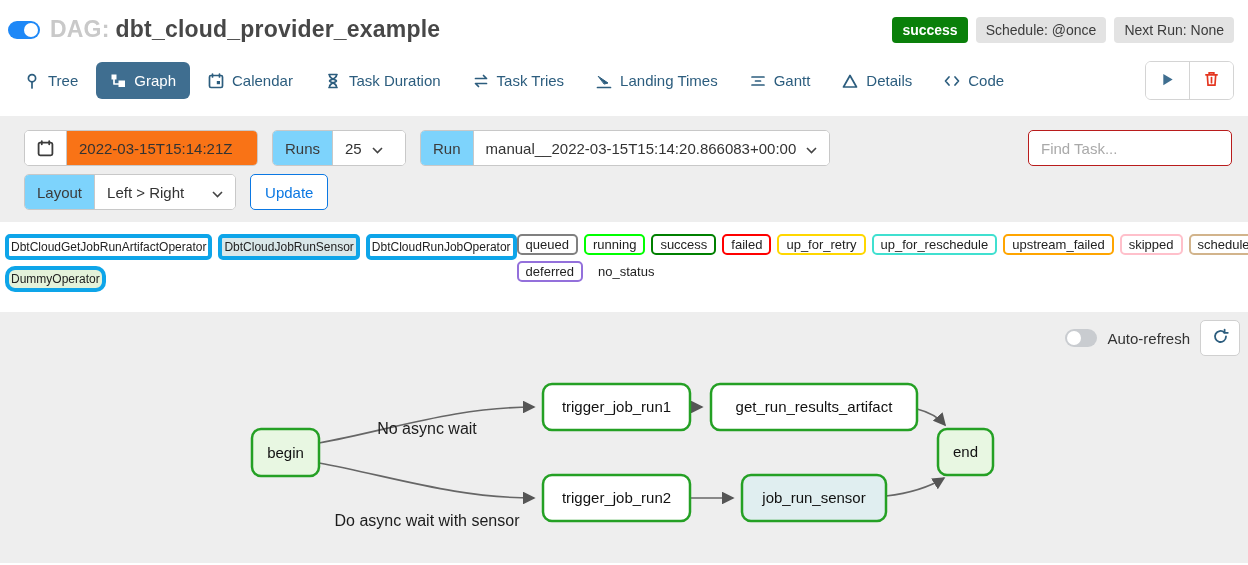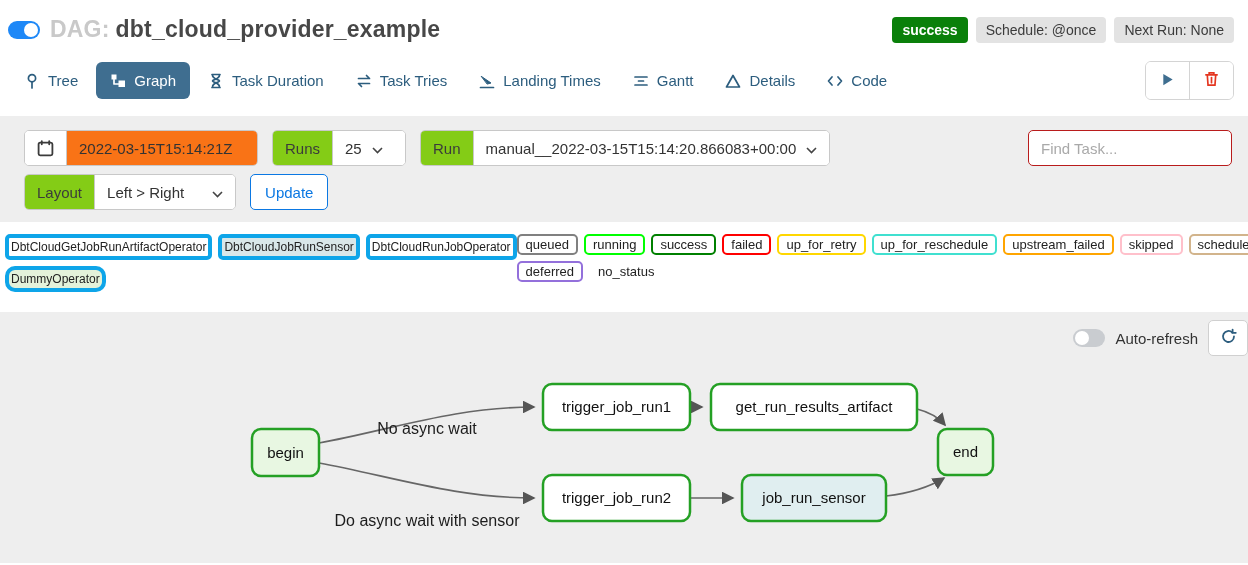--- a/index.html
+++ b/index.html
@@ -27,40 +27,40 @@
   .tab svg { stroke:currentColor; fill:none; stroke-width:1.7; stroke-linecap:round; stroke-linejoin:round; }
   .tab-actions { margin-left:auto; display:flex; border:1px solid #d4d4d4; border-radius:6px; overflow:hidden; background:#fff; }
   .tab-actions .abtn { padding:9px 14px; cursor:pointer; display:flex; align-items:center; background:#fff; border:none; }
   .tab-actions .abtn + .abtn { border-left:1px solid #d4d4d4; }
 
   
   .filter-panel { background:#eeeeee; margin-top:10px; padding:14px 16px 12px 24px; }
   .frow { display:flex; align-items:center; gap:14px; }
   .frow + .frow { margin-top:8px; }
   .igroup { display:flex; align-items:stretch; border:1px solid #c8c8c8; border-radius:5px; overflow:hidden; background:#fff; height:36px; }
-  .iaddon { background:#84cc16; color:#3b3b3b; font-size:15px; display:flex; align-items:center; padding:0 12px; border-right:1px solid #c8c8c8; }
+  .iaddon { background:#7dd3fc; color:#3b3b3b; font-size:15px; display:flex; align-items:center; padding:0 12px; border-right:1px solid #c8c8c8; }
   .itext { border:none; outline:none; font-size:15px; padding:0 12px; font-family:"Liberation Sans",sans-serif; color:#333; background:#f97316; }
   .fselect { display:flex; align-items:center; gap:10px; padding:0 12px; font-size:15px; background:#fff; cursor:pointer; white-space:nowrap; }
   .caret { flex:0 0 auto; }
   .iconbtn { display:flex; align-items:center; padding:0 12px; background:#fff; border-right:1px solid #c8c8c8; cursor:pointer; }
   .update-btn { height:36px; padding:0 14px; background:#fff; border:1px solid; border-radius:5px; font-size:15px; cursor:pointer; font-family:"Liberation Sans",sans-serif; }
   .find-task { margin-left:auto; width:204px; height:36px; border:1px solid #b91c1c; border-radius:5px; padding:0 12px; font-size:15px; outline:none; font-family:"Liberation Sans",sans-serif; }
   .find-task::placeholder { color:#a9a9a9; }
 
   
   .legend { display:flex; padding:12px 6px 10px 5px; align-items:flex-start; }
   .ops { width:545px; }
   .oprow, .strow { display:flex; gap:6px; margin-bottom:6px; }
   .op-badge { font-size:12px; border:4px solid #0ea5e9; border-radius:5px; padding:2px 2px; background:#fff; color:#222; white-space:nowrap; }
   .status-badge { font-size:13px; border:2px solid #999; border-radius:5px; padding:1px 7px; background:#fff; color:#222; white-space:nowrap; }
   .status-badge.plain { border-color:transparent; }
 
   
   .graph-panel { position:relative; background:#eeeeee; height:251px; margin-top:4px; }
-  .gp-controls { position:absolute; top:8px; right:0; display:flex; align-items:center; gap:10px; z-index:2; }
+  .gp-controls { position:absolute; top:8px; right:8px; display:flex; align-items:center; gap:10px; z-index:2; }
   .ar-label { font-size:15px; color:#333; }
   .refresh-btn { width:40px; height:36px; background:#fff; border:1px solid #d0d0d0; border-radius:5px; display:flex; align-items:center; justify-content:center; cursor:pointer; }
   .graph-svg { position:absolute; left:0; top:0; }
   .node-label { font-size:15px; font-weight:500; fill:#111; }
   .edge-label { font-size:16px; fill:#1c1c1c; }
   .edge { fill:none; stroke:#666; stroke-width:1.6; }
   .node rect { stroke-width:2.5; cursor:pointer; }
 </style>
 </head>
 <body>
@@ -91,20 +91,31 @@
   </div>
   <div class="tab active" style="background-color: rgb(63, 110, 144);">
     <span class="ticon">
         <svg width="16" height="16" viewBox="0 0 16 16">
           <rect x="1.5" y="1.5" width="5" height="5" fill="currentColor" stroke="none"></rect>
           <rect x="8.5" y="7.5" width="6.5" height="6.5" fill="currentColor" stroke="none"></rect>
           <path d="M4 6.5v4.5h4.5" fill="none"></path>
         </svg>
       </span>
     <span>Graph</span>
+  </div>
+  <div class="tab">
+    <span class="ticon">
+        <svg width="16" height="16" viewBox="0 0 16 16">
+          <rect x="1.5" y="2.5" width="13" height="12" rx="1.5"></rect>
+          <line x1="4.5" y1="1" x2="4.5" y2="4"></line>
+          <line x1="11.5" y1="1" x2="11.5" y2="4"></line>
+          <rect x="8.8" y="8" width="3.2" height="3.2" fill="currentColor" stroke="none"></rect>
+        </svg>
+      </span>
+    <span>Calendar</span>
   </div>
   <div class="tab">
     <span class="ticon">
         <svg width="16" height="16" viewBox="0 0 16 16">
           <path d="M4 1.5h8M4 14.5h8M4.5 2c0 4.5 7 4.5 7 6s-7 1.5-7 6M11.5 2c0 4.5-7 4.5-7 6s7 1.5 7 6"></path>
         </svg>
       </span>
     <span>Task Duration</span>
   </div>
   <div class="tab">

